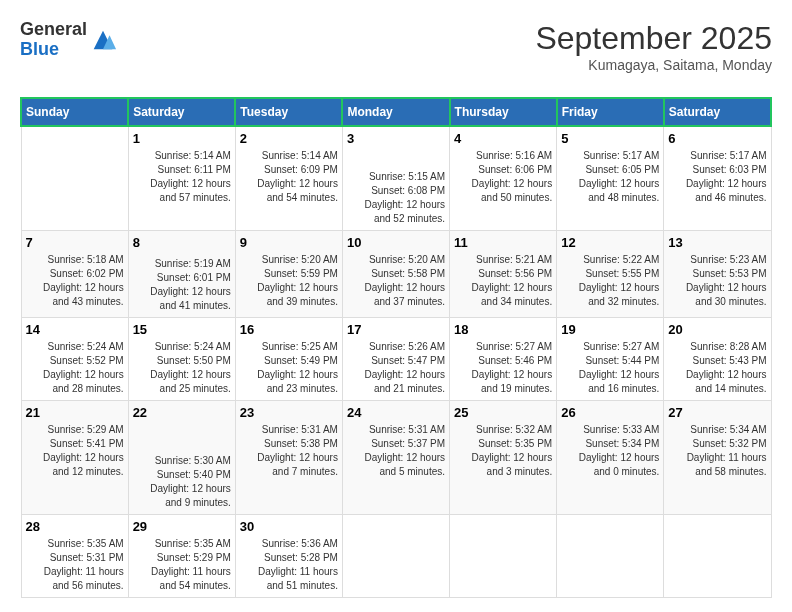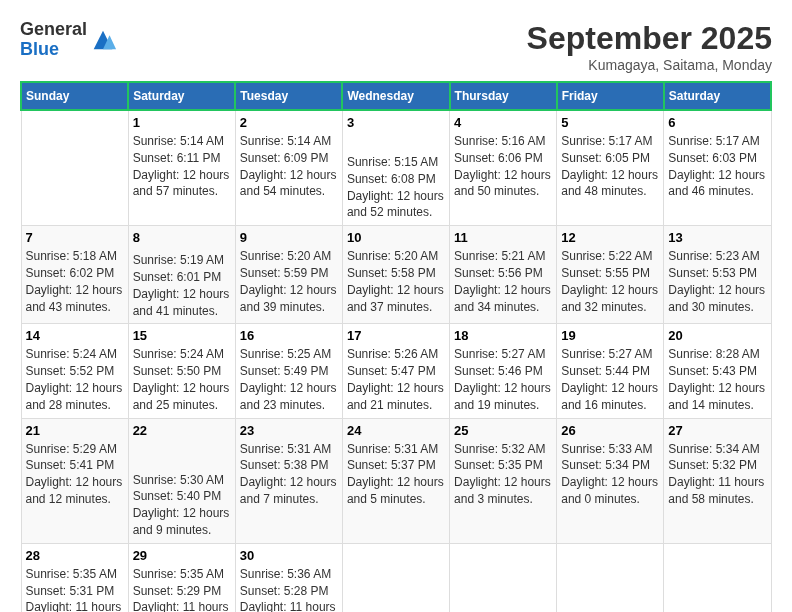--- a/index.html
+++ b/index.html
@@ -7,21 +7,21 @@
       font-family: Arial, sans-serif;
       background: #fff;
       width: 792px;
       min-height: 612px;
       padding: 20px;
     }
     .header {
       display: flex;
       justify-content: space-between;
       align-items: flex-start;
-      margin-bottom: 8px;
+      margin-bottom: 24px;
     }
     .logo {
       display: flex;
       align-items: center;
       gap: 0;
     }
     .logo-text {
       font-size: 18px;
       font-weight: bold;
       line-height: 1.1;
@@ -31,21 +31,21 @@
     .logo-icon {
       width: 28px;
       height: 28px;
       margin-left: 2px;
     }
     .title-block {
       text-align: right;
     }
     .month-title {
       font-size: 32px;
-      font-weight: bold;
+      font-weight: normal;
       color: #333;
     }
     .location {
       font-size: 14px;
       color: #555;
     }
     table {
       width: 100%;
       border-collapse: collapse;
       font-size: 11px;
@@ -71,23 +71,24 @@
       min-height: 80px;
       width: 14.28%;
     }
     .day-number {
       font-weight: bold;
       font-size: 13px;
       margin-bottom: 3px;
       display: block;
     }
     .day-info {
-      font-size: 12px;
+      font-size: 10px;
       color: #333;
       line-height: 1.4;
+      text-align: right;
     }
     tbody tr:nth-child(odd) { background: #fff; }
     tbody tr:nth-child(even) { background: #f9f9f9; }
   </style>
 </head>
 <body>
 
 <div class="header">
   <div class="logo">
     <div class="logo-text">
@@ -104,21 +105,21 @@
     <div class="location">Kumagaya, Saitama, Monday</div>
   </div>
 </div>
 
 <table>
   <thead>
     <tr>
     <th>Sunday</th>
         <th>Saturday</th>
         <th>Tuesday</th>
-        <th>Wednesday</th>
+        <th>Monday</th>
         <th>Thursday</th>
         <th>Friday</th>
         <th>Saturday</th>
       </tr>
   </thead>
   <tbody id="calendar-body">
   <tr>
         <td></td>
         <td>
           <span class="day-number">1</span>

